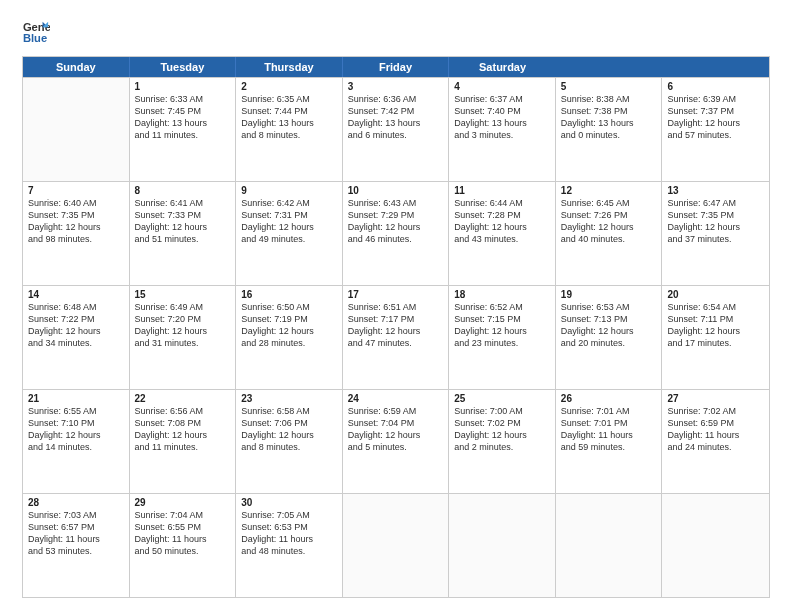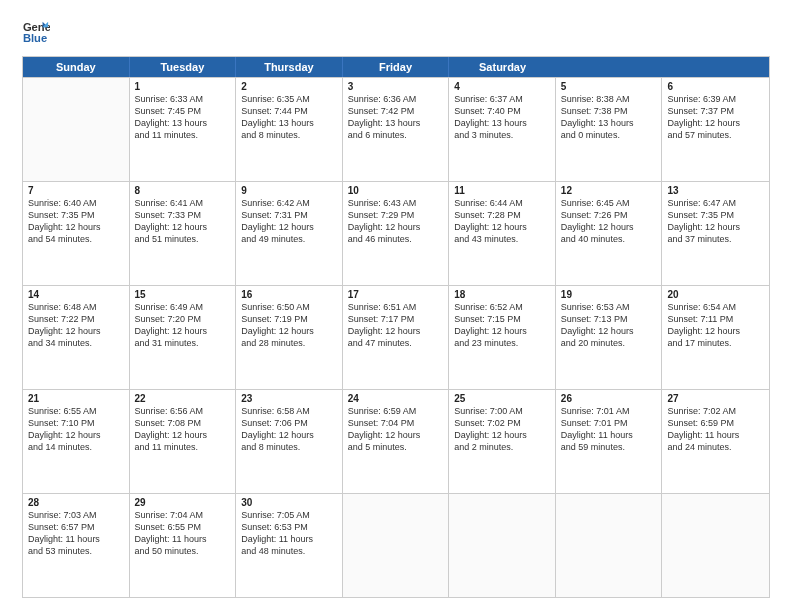--- a/index.html
+++ b/index.html
@@ -188,21 +188,21 @@
             <div class="cell-line">Daylight: 12 hours</div>
             <div class="cell-line">and 57 minutes.</div>
           </div>
         </div>
         <div class="cal-row">
           <div class="cal-cell">
             <div class="day-num">7</div>
             <div class="cell-line">Sunrise: 6:40 AM</div>
             <div class="cell-line">Sunset: 7:35 PM</div>
             <div class="cell-line">Daylight: 12 hours</div>
-            <div class="cell-line">and 54 minutes.</div>
+            <div class="cell-line">and 98 minutes.</div>
           </div>
           <div class="cal-cell">
             <div class="day-num">8</div>
             <div class="cell-line">Sunrise: 6:41 AM</div>
             <div class="cell-line">Sunset: 7:33 PM</div>
             <div class="cell-line">Daylight: 12 hours</div>
             <div class="cell-line">and 51 minutes.</div>
           </div>
           <div class="cal-cell">
             <div class="day-num">9</div>

